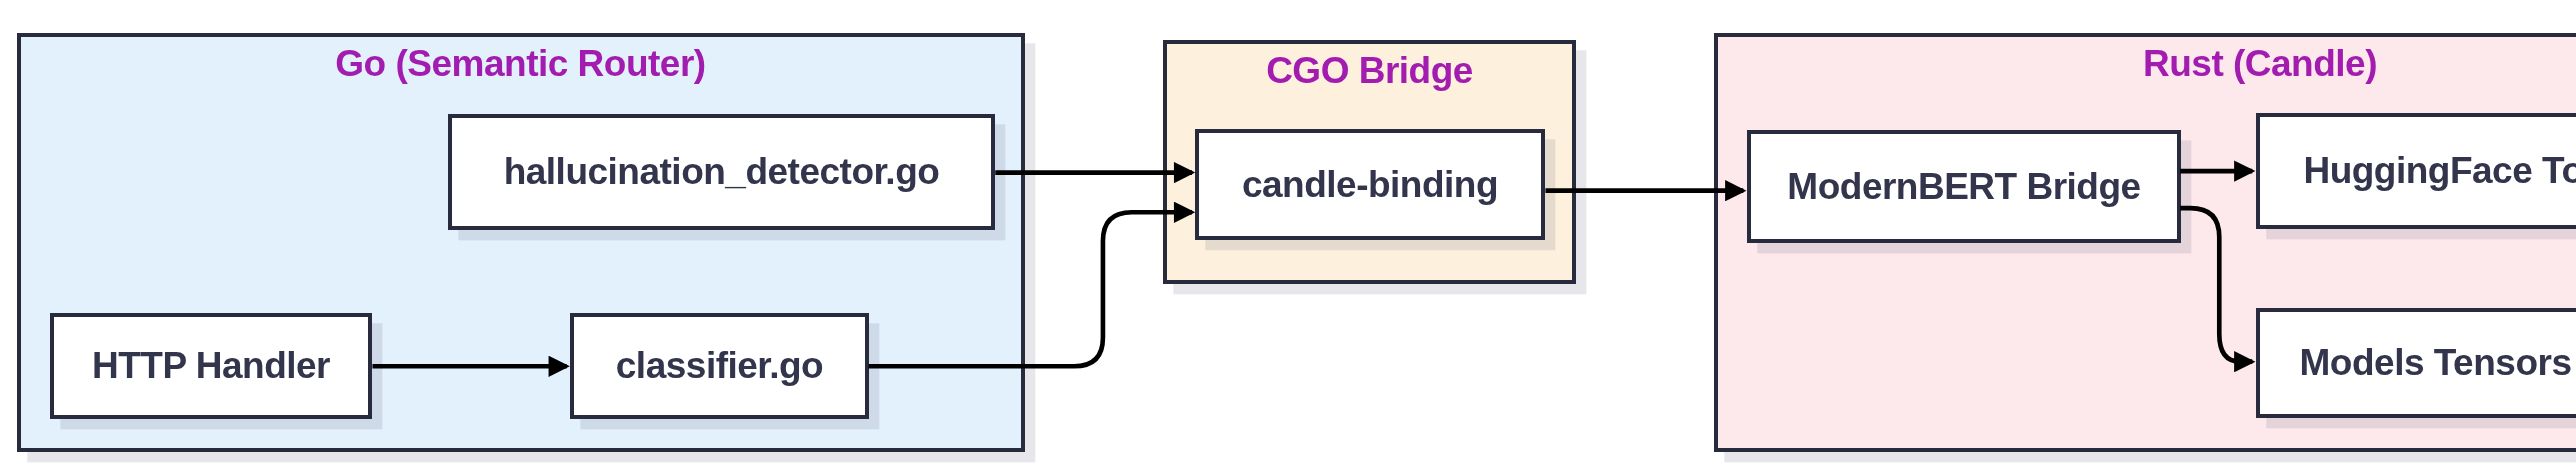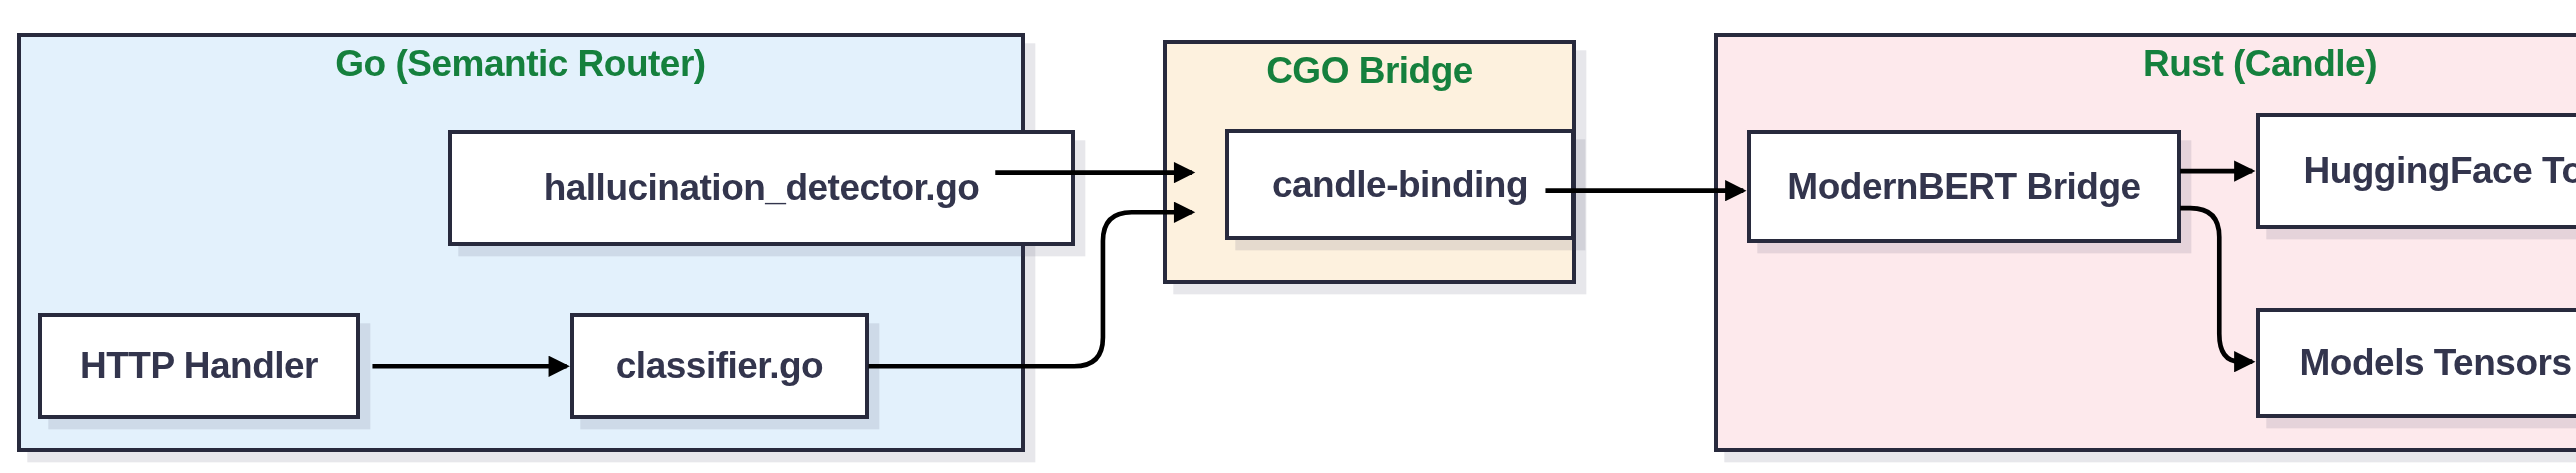--- a/index.html
+++ b/index.html
@@ -24,21 +24,21 @@
   }
   .container-title {
     position: absolute;
     top: 6.2px;
     left: 0;
     width: 100%;
     text-align: center;
     font-size: 37px;
     font-weight: 700;
     letter-spacing: -0.5px;
-    color: #15803d;
+    color: #a21caf;
     white-space: nowrap;
   }
   .node {
     position: absolute;
     box-sizing: border-box;
     background: #ffffff;
     border: 4.1px solid #282a3d;
     box-shadow: 10.3px 10.3px 0 rgba(68, 72, 100, 0.13);
     display: flex;
     align-items: center;
@@ -76,33 +76,33 @@
   </div>
 
   <div class="container" style="left:1163px; top:40px; width:413px; height:244px; background:#fdf1de;">
     <div class="container-title">CGO Bridge</div>
   </div>
 
   <div class="container" style="left:1714px; top:33px; width:1092px; height:419px; background:#fde9ec;">
     <div class="container-title">Rust (Candle)</div>
   </div>
 
-  <div class="node" style="left:448px; top:130px; width:627px; height:116px;">
+  <div class="node" style="left:448px; top:114px; width:547px; height:116px;">
     <span class="node-label">hallucination_detector.go</span>
   </div>
 
-  <div class="node" style="left:38px; top:313px; width:322px; height:106px;">
+  <div class="node" style="left:50px; top:313px; width:322px; height:106px;">
     <span class="node-label">HTTP Handler</span>
   </div>
 
   <div class="node" style="left:570px; top:313px; width:299px; height:106px;align-items:center;">
     <span class="node-label">classifier.go</span>
   </div>
 
-  <div class="node" style="left:1225px; top:129px; width:350px; height:111px;">
+  <div class="node" style="left:1195px; top:129px; width:350px; height:111px;">
     <span class="node-label">candle-binding</span>
   </div>
 
   <div class="node" style="left:1747px; top:130px; width:434px; height:113px;">
     <span class="node-label">ModernBERT Bridge</span>
   </div>
 
   <div class="node" style="left:2256px; top:113px; width:519px; height:116px;">
     <span class="node-label">HuggingFace Tokenizers</span>
   </div>

